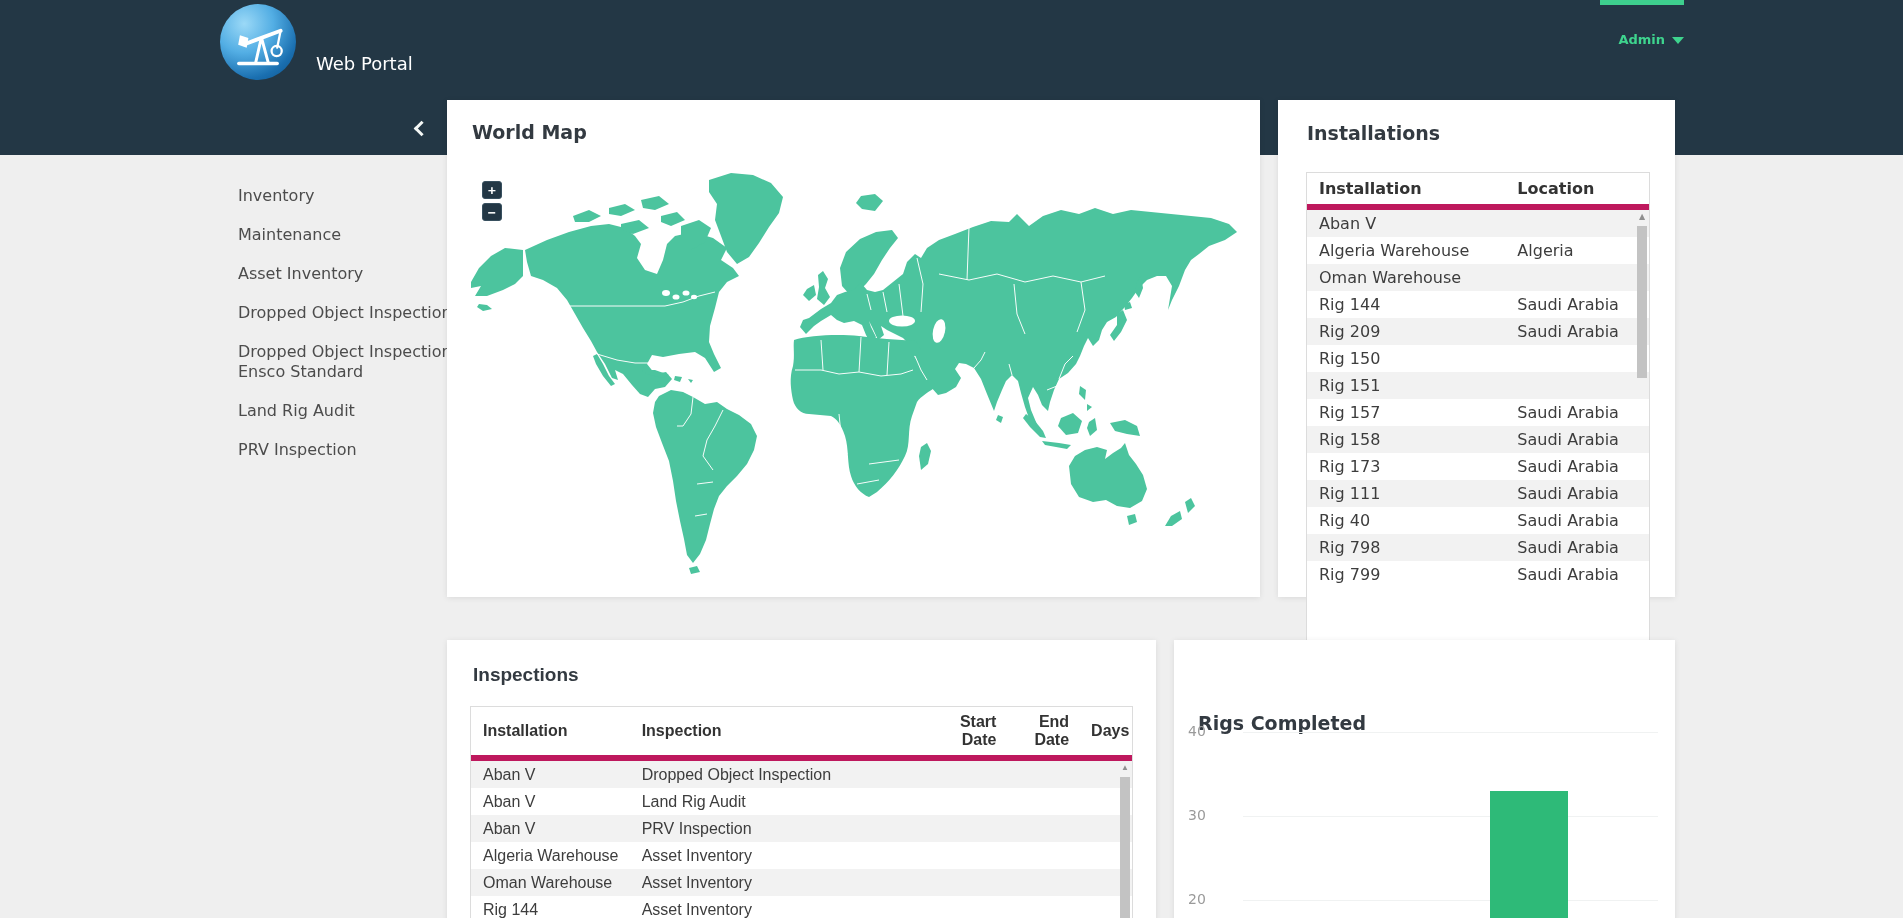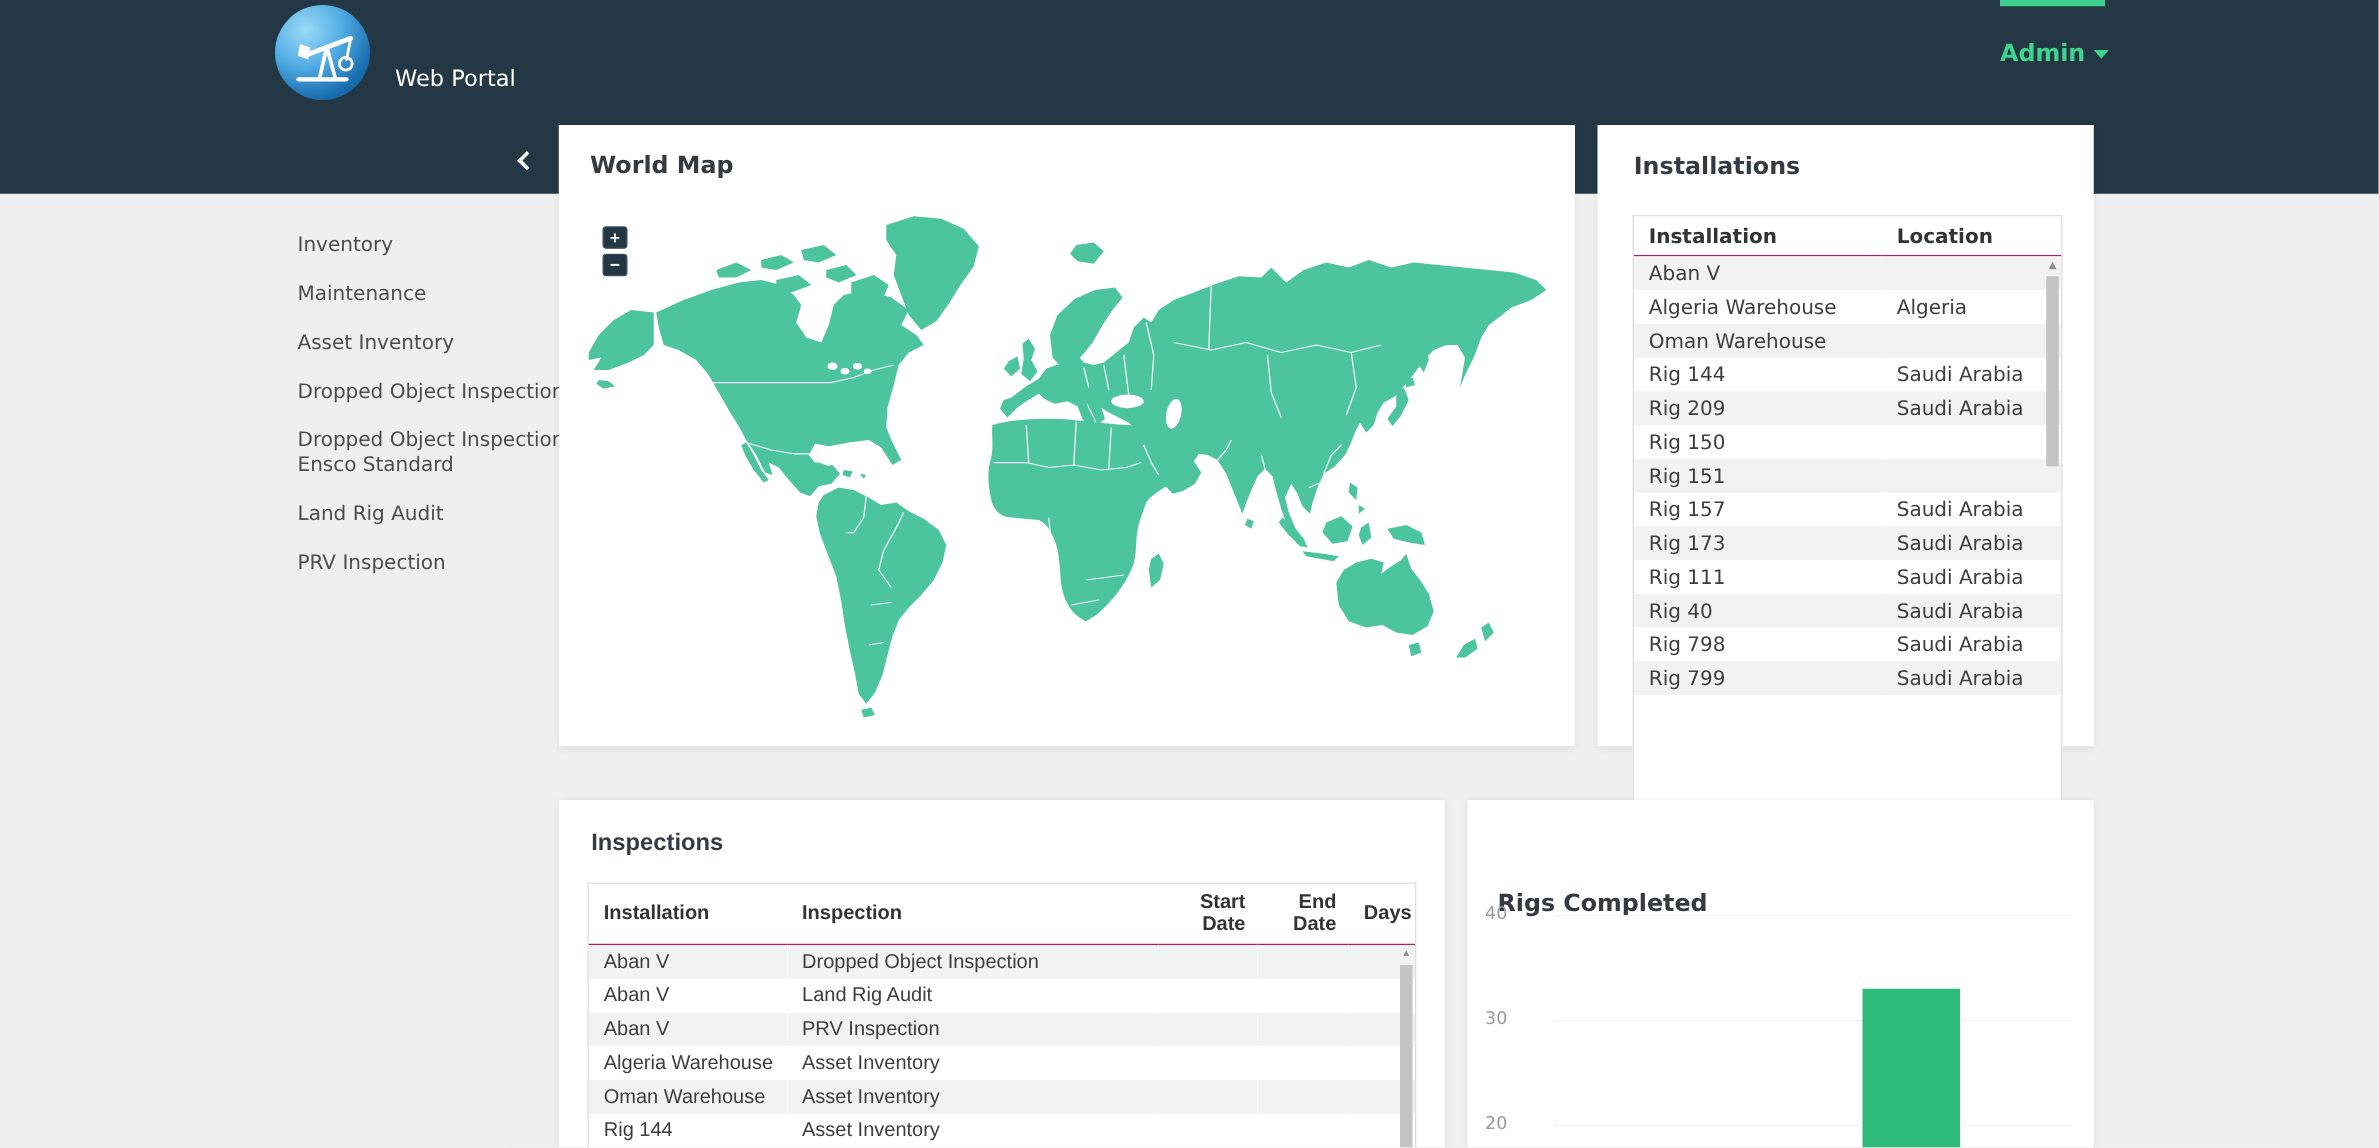--- a/index.html
+++ b/index.html
@@ -9,21 +9,21 @@
 
   
   .app-header { position:absolute; left:0; top:0; width:1903px; height:155px; background:#233745; z-index:1; }
   .logo-circle { position:absolute; left:220px; top:4px; width:76px; height:76px; border-radius:50%;
     background:radial-gradient(circle at 32% 26%, #9bd9f7 0%, #53aee4 38%, #1a6fb0 72%, #0a4f88 100%); }
   .logo-circle svg { position:absolute; left:10px; top:12px; }
   .brand-title { position:absolute; left:313px; top:5px; color:#fff; font-size:35px; font-weight:400; letter-spacing:.5px; }
   .brand-sub { position:absolute; left:316px; top:53px; color:#fff; font-size:18px; font-weight:400; }
   .admin-menu { position:absolute; left:1600px; top:0; width:84px; cursor:pointer; }
   .admin-indicator { width:84px; height:5px; background:#3ecf8e; }
-  .admin-label { margin-top:27px; text-align:center; color:#3ed48e; font-size:19px; font-weight:bold; white-space:nowrap; }
+  .admin-label { margin-top:27px; text-align:right; color:#3ed48e; font-size:13px; font-weight:bold; white-space:nowrap; }
   .caret-down { display:inline-block; width:0; height:0; border-left:6px solid transparent; border-right:6px solid transparent;
     border-top:7px solid #3ed48e; margin-left:7px; vertical-align:middle; }
   .collapse-btn { position:absolute; left:406px; top:112px; width:30px; height:34px; background:transparent; border:none;
     cursor:pointer; z-index:2; }
   .chevron-left { display:inline-block; width:11px; height:11px; border-left:3px solid #f4f8f6; border-bottom:3px solid #f4f8f6;
     transform:rotate(45deg); }
 
   
   .sidebar { position:absolute; left:238px; top:186px; width:218px; z-index:2; }
   .sidebar ul { list-style:none; }
@@ -48,21 +48,21 @@
     font-size:13px; font-weight:bold; line-height:15px; text-align:center; cursor:pointer; display:block; margin-bottom:4px;
     font-family:"DejaVu Sans Mono",monospace; }
 
   
   .table-frame { position:absolute; border:1px solid #dcdcdc; background:#fff; }
   .inst-frame { left:28px; top:72px; width:344px; height:503px; }
   .insp-frame { left:23px; top:66px; width:663px; height:260px; border-bottom:none; }
   table { border-collapse:collapse; width:100%; table-layout:fixed; }
   th { text-align:left; font-size:16px; font-weight:bold; color:#333; padding:6px 8px 6px 12px; }
   td { font-size:16px; color:#3d3d3d; padding:4px 8px 4px 12px; overflow:hidden; white-space:nowrap; }
-  thead tr { border-bottom:1px solid #be185d; }
+  thead tr { border-bottom:6px solid #be185d; }
   .scroll-region { position:relative; overflow:hidden; }
   .inst-scroll { height:471px; }
   .insp-scroll { height:228px; }
   tbody tr { height:27px; }
   tbody tr:nth-child(odd) { background:#f2f2f2; }
   tbody tr:nth-child(even) { background:#fff; }
   .card-inspections, .card-inspections table { font-family:"Liberation Sans",sans-serif; }
   .insp-frame th.num, .insp-frame td.num { text-align:right; padding-right:10px; }
   .inst-table col.c1 { width:58%; } .inst-table col.c2 { width:42%; }
   .insp-table col.c1 { width:24%; } .insp-table col.c2 { width:45%; }
@@ -281,20 +281,24 @@
               <tr>
                 <td>Rig 150</td>
                 <td></td>
               </tr>
               <tr>
                 <td>Rig 151</td>
                 <td></td>
               </tr>
               <tr>
                 <td>Rig 157</td>
+                <td>Saudi Arabia</td>
+              </tr>
+              <tr>
+                <td>Rig 158</td>
                 <td>Saudi Arabia</td>
               </tr>
               <tr>
                 <td>Rig 173</td>
                 <td>Saudi Arabia</td>
               </tr>
               <tr>
                 <td>Rig 111</td>
                 <td>Saudi Arabia</td>
               </tr>

